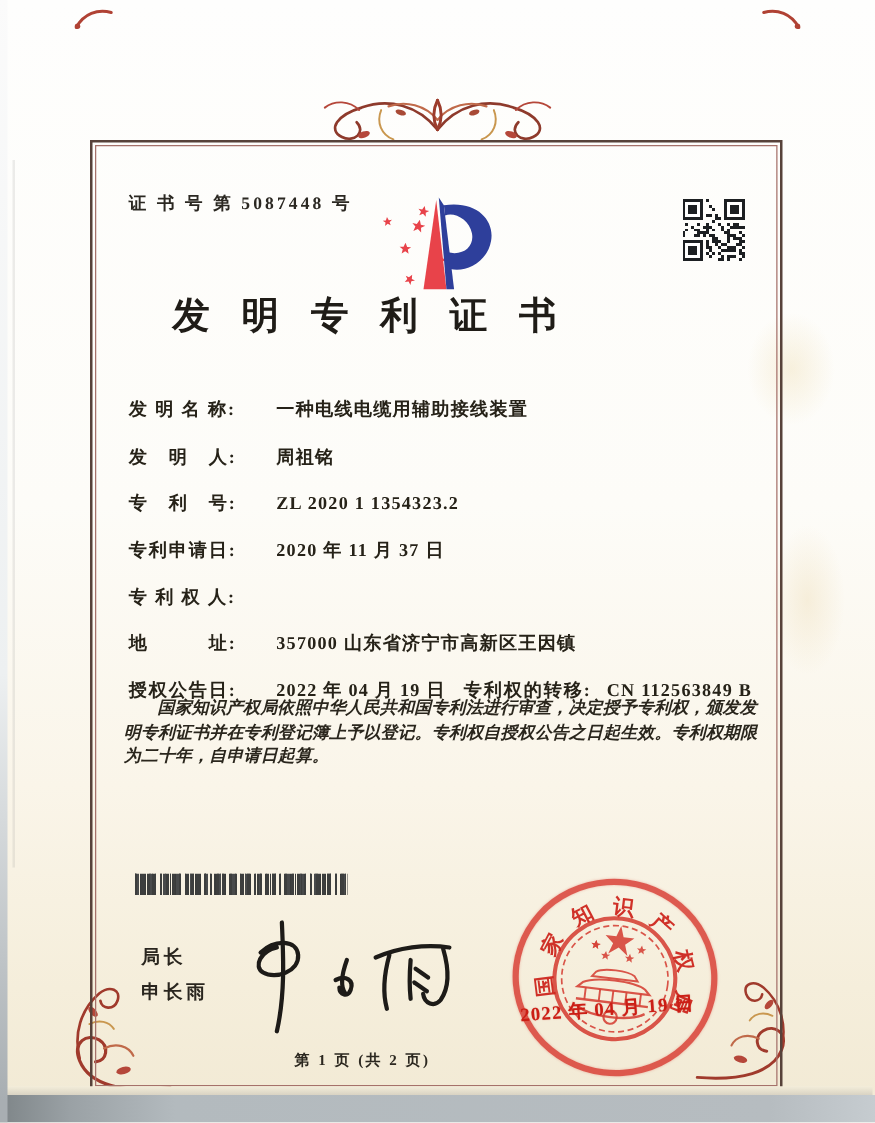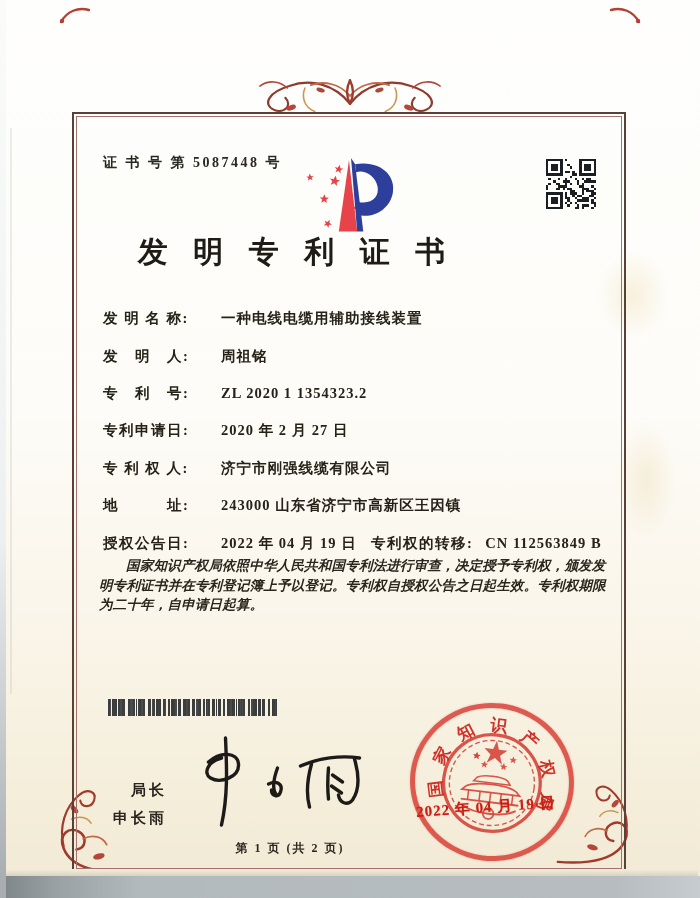--- a/index.html
+++ b/index.html
@@ -28,39 +28,39 @@
 
   .cert-no{position:absolute;left:103px;top:154px;font-size:14px;font-weight:bold;color:#2b2822;letter-spacing:2.5px;}
   .qr{position:absolute;left:546px;top:158px;width:50px;height:52px;}
   .qr svg{width:100%;height:100%;fill:#1c1f22;shape-rendering:crispEdges;}
   .logo{position:absolute;left:298px;top:156px;width:102px;height:80px;}
 
   .title{position:absolute;left:72px;top:232px;width:448px;text-align:center;
     font-size:30px;font-weight:bold;color:#1f1c17;letter-spacing:9px;}
 
   .fields{position:absolute;left:103px;top:300px;width:505px;color:#262218;}
-  .frow{height:37.4px;display:flex;align-items:center;font-size:14.5px;font-weight:bold;white-space:nowrap;}
+  .frow{height:37.4px;display:flex;align-items:flex-end;font-size:14.5px;font-weight:bold;white-space:nowrap;}
   .flabel{display:inline-block;min-width:106px;letter-spacing:1.5px;}
   .fvalue{margin-left:12px;letter-spacing:1px;}
   .fvalue.fixed{width:150px;}
   .flabel2{display:inline-block;letter-spacing:1.5px;}
 
   .paras{position:absolute;left:99px;top:556px;width:507px;
     font-size:13.5px;line-height:19.5px;color:#2a261d;font-weight:bold;font-style:italic;letter-spacing:.2px;}
   .paras p{margin:0;text-indent:2em;}
 
   .barcode{position:absolute;left:108px;top:699px;width:170px;height:17px;
     background:
       repeating-linear-gradient(90deg,#15181b 0 2px,transparent 2px 5px),
       repeating-linear-gradient(90deg,#14171a 0 1px,transparent 1px 7px),
       repeating-linear-gradient(90deg,#22262a 0 3px,transparent 3px 11px),
       repeating-linear-gradient(90deg,#101316 0 1px,transparent 1px 4px);
     opacity:.82;}
 
-  .signer{position:absolute;left:113px;top:776px;font-size:15px;font-weight:bold;color:#2a261f;letter-spacing:3px;line-height:28px;text-align:right;}
+  .signer{position:absolute;left:113px;top:752px;font-size:15px;font-weight:bold;color:#2a261f;letter-spacing:3px;line-height:28px;}
   .signature{position:absolute;left:178px;top:732px;width:205px;height:100px;}
   .signature svg{width:100%;height:100%;}
 
   
   .seal{position:absolute;left:410px;top:703px;width:164px;height:158px;transform:rotate(7deg);}
   .seal-ring{position:absolute;inset:0;border-radius:50%;border:5px solid rgba(214,48,38,.78);
     box-shadow:0 0 2px rgba(214,48,38,.35), inset 0 0 2px rgba(214,48,38,.3);}
   .seal-arc{position:absolute;inset:0;}
   .seal-arc span{position:absolute;left:50%;top:50%;width:20px;height:22px;margin:-11px 0 0 -10px;
     text-align:center;font-size:17px;font-weight:bold;color:rgba(203,28,20,.9);transform-origin:center;}
@@ -267,29 +267,28 @@
     <div class="frow">
       <span class="flabel">发　明　人:</span>
       <span class="fvalue">周祖铭</span>
     </div>
     <div class="frow">
       <span class="flabel">专　利　号:</span>
       <span class="fvalue">ZL 2020 1 1354323.2</span>
     </div>
     <div class="frow">
       <span class="flabel">专利申请日:</span>
-      <span class="fvalue">2020 年 2 月 27 日</span>
+      <span class="fvalue">2020 年 11 月 37 日</span>
     </div>
     <div class="frow">
       <span class="flabel">专 利 权 人:</span>
-      <span class="fvalue">济宁市刚强线缆有限公司</span>
     </div>
     <div class="frow">
       <span class="flabel">地　　　址:</span>
-      <span class="fvalue">243000 山东省济宁市高新区王因镇</span>
+      <span class="fvalue">357000 山东省济宁市高新区王因镇</span>
     </div>
     <div class="frow">
       <span class="flabel">授权公告日:</span>
       <span class="fvalue fixed">2022 年 04 月 19 日</span>
       <span class="flabel2">专利权的转移:</span>
       <span class="fvalue">CN 112563849 B</span>
     </div>
   </div>
 
   <div class="paras">

